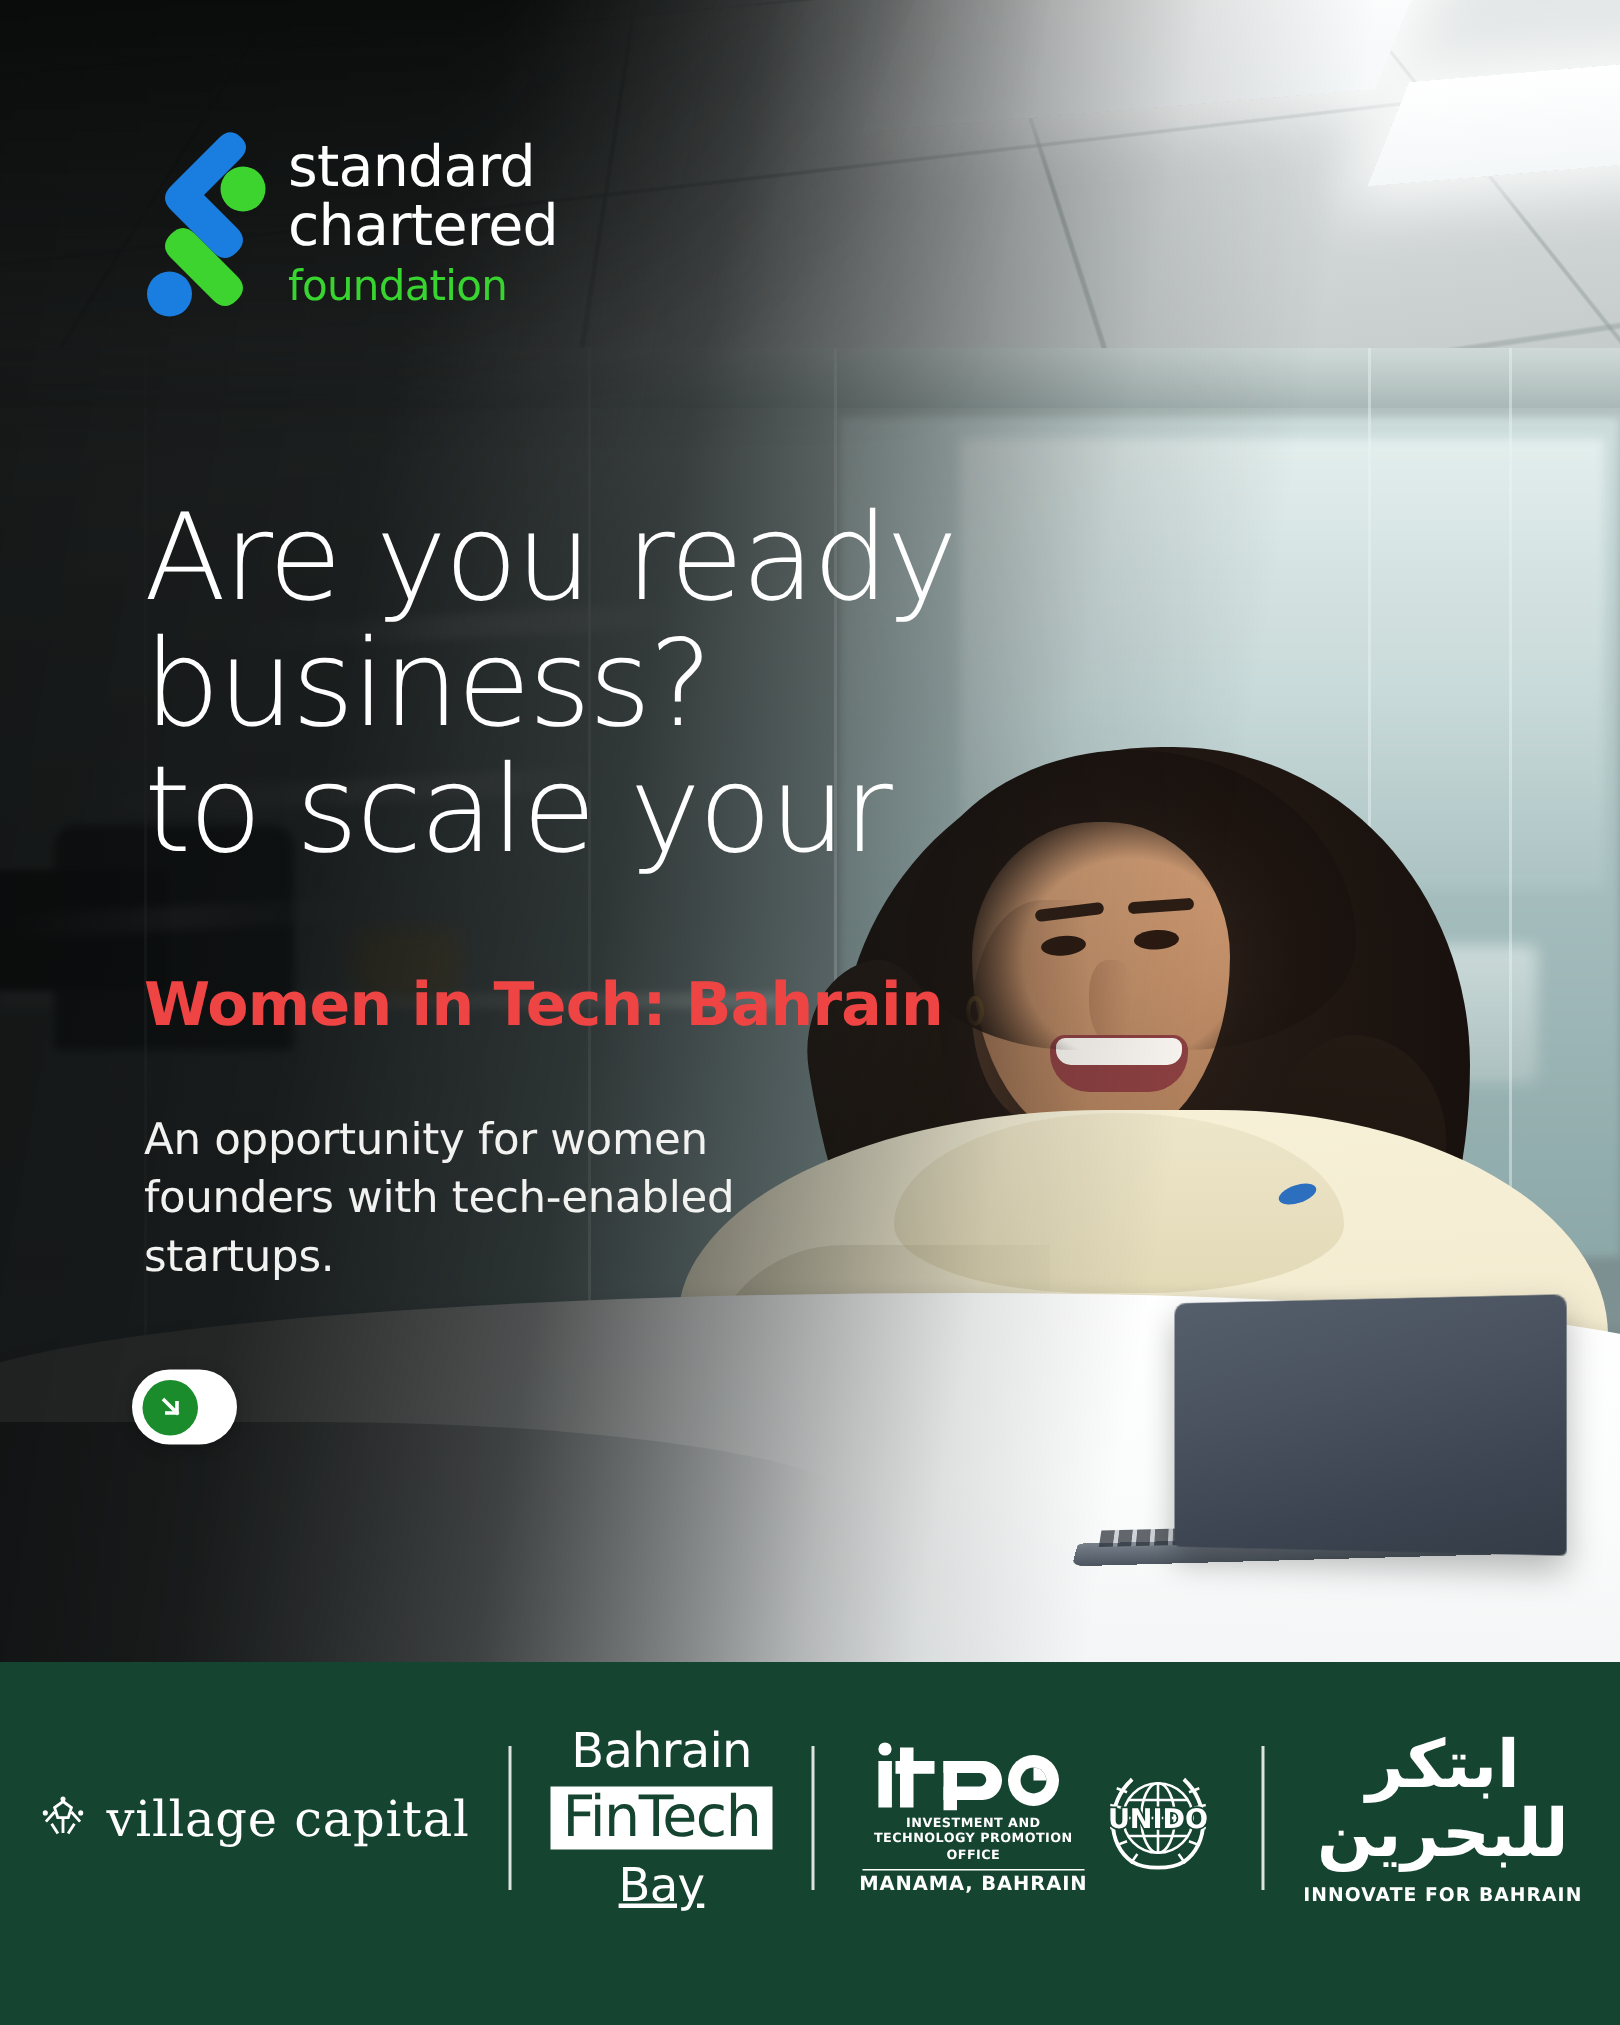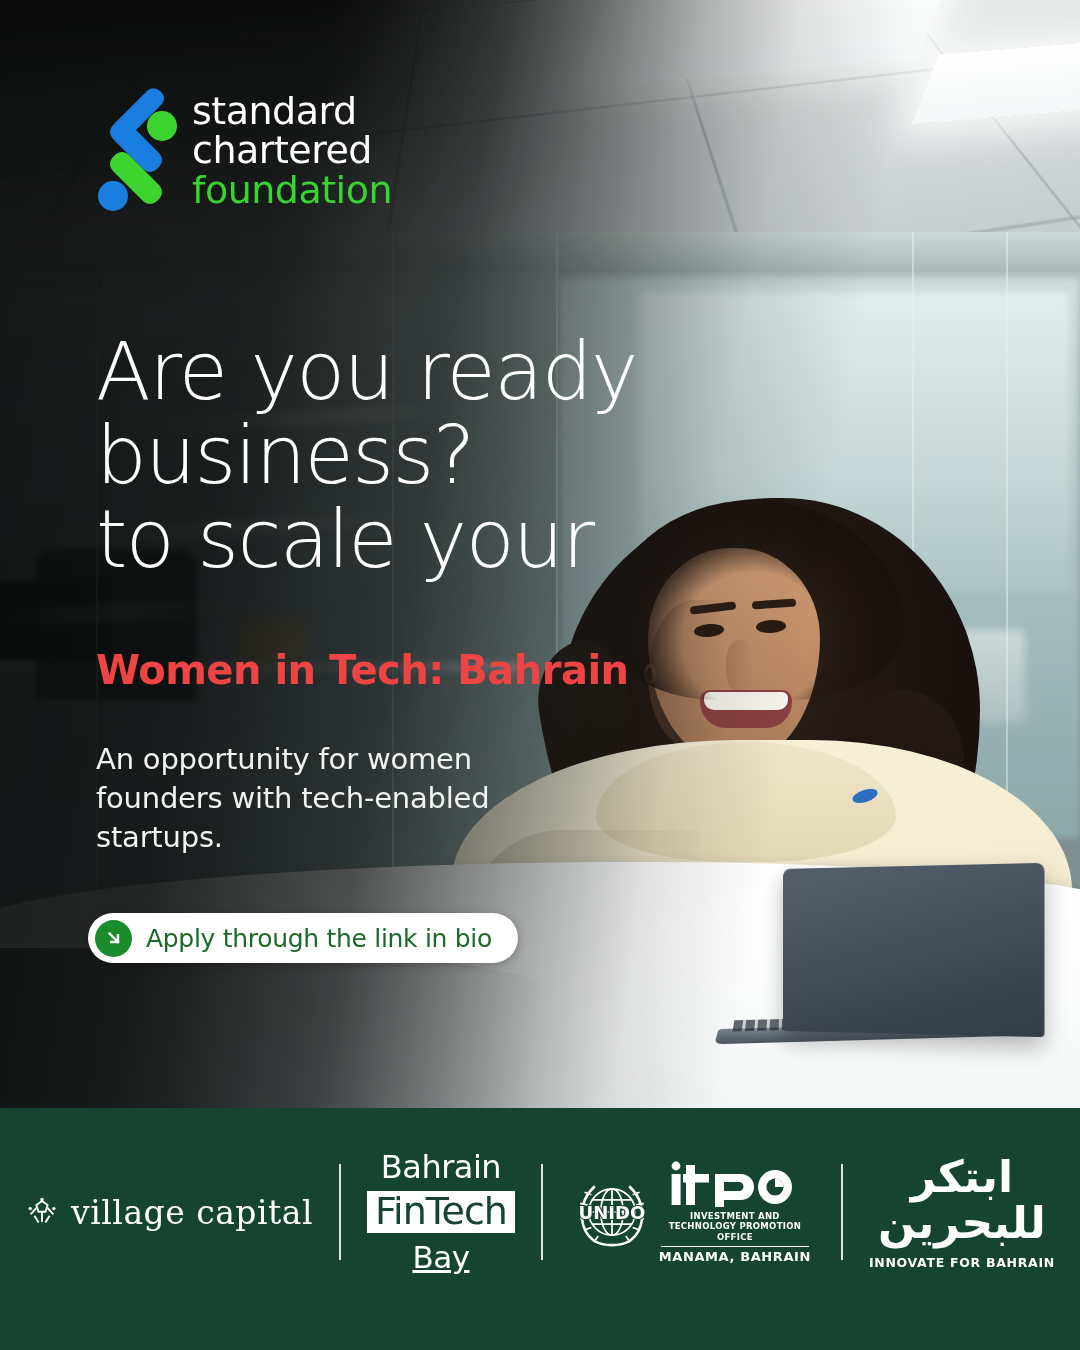--- a/index.html
+++ b/index.html
@@ -271,21 +271,21 @@
   .logo-mark { width:86px; height:128px; flex:none; }
   .logo-words { padding-top:6px; }
   .logo-l1, .logo-l2 {
     font-family:"DejaVu Sans", sans-serif;
     font-size:38px; line-height:39px;
     font-weight:400; letter-spacing:-.5px;
     color:#ffffff;
   }
   .logo-l3 {
     font-family:"DejaVu Sans", sans-serif;
-    font-size:38px; line-height:41px;
+    font-size:28px; line-height:41px;
     font-weight:400; letter-spacing:-.5px;
   }
 
   
   .headline {
     position:absolute; left:96px; top:330px;
     width:640px;
     font-family:"DejaVu Sans", sans-serif;
     font-weight:300;
     font-size:80px; line-height:1.05;
@@ -492,21 +492,20 @@
   <div class="subhead" id="subhead" style="color: #ef4444;">Women in Tech: Bahrain</div>
 
   <div class="bodycopy">An opportunity for women founders with tech-enabled startups.</div>
 
   <div class="cta" style="background: rgb(255, 255, 255);">
     <span class="cta-icon" id="cta-icon" style="background: rgb(26, 140, 43);">
       <svg width="20" height="20" viewBox="0 0 20 20">
         <path d="M5.5 5.5 L14 14 M14 7.2 L14 14 L7.2 14" stroke="#ffffff" stroke-width="2.4" fill="none" stroke-linecap="square" stroke-linejoin="miter"></path>
       </svg>
     </span>
-    <span class="cta-label" id="cta-label" style="color: rgb(26, 107, 42);">Apply through the link in bio</span>
   </div>
 
   <div class="footer" id="footer" style="background: rgb(21, 68, 48);">
     <div class="footer-inner">
 
       <div class="flogo vc">
         <svg width="34" height="34" viewBox="0 0 34 34">
           <g fill="none" stroke="#ffffff" stroke-width="1.9">
             <path d="M17 6 L22.6 10.1 L20.5 16.7 L13.5 16.7 L11.4 10.1 Z"></path>
             <path d="M17 17 L17 27"></path>
@@ -524,57 +523,57 @@
 
       <div class="fdiv"></div>
 
       <div class="flogo bfb">
         <span class="bfb-1">Bahrain</span>
         <span class="bfb-2" id="bfb2" style="color: rgb(21, 68, 48);">FinTech</span>
         <span class="bfb-3">Bay</span>
       </div>
 
       <div class="fdiv"></div>
-
-      <div class="flogo unido">
-        <svg class="unido-mark" viewBox="0 0 100 100">
-          <g stroke="#ffffff" stroke-width="2" fill="none">
-            <circle cx="50" cy="50" r="27"></circle>
-            <ellipse cx="50" cy="50" rx="13" ry="27"></ellipse>
-            <path d="M23 50 H77 M27 36 H73 M27 64 H73"></path>
-            <path d="M50 23 V77"></path>
-            <path d="M30 84 C10 70 10 38 30 20" stroke-width="3"></path>
-            <path d="M70 84 C90 70 90 38 70 20" stroke-width="3"></path>
-            <path d="M30 84 C40 90 60 90 70 84" stroke-width="3"></path>
-            <path d="M26 30 l-8 -3 M22 42 l-9 -2 M22 56 l-9 2 M26 68 l-8 3 M34 78 l-5 7"></path>
-            <path d="M74 30 l8 -3 M78 42 l9 -2 M78 56 l9 2 M74 68 l8 3 M66 78 l5 7"></path>
-          </g>
-          <text x="50" y="58" text-anchor="middle" font-family="DejaVu Sans, sans-serif" font-size="21" font-weight="bold" fill="#ffffff" stroke="#154430" stroke-width="2.6" paint-order="stroke">UNIDO</text>
-        </svg>
-      </div>
 
       <div class="flogo itpo">
         <span class="itpo-word">
           <svg width="136" height="46" viewBox="0 0 136 46">
             <circle cx="9" cy="5" r="4.4" fill="#ffffff"></circle>
             <rect x="4.6" y="13" width="9" height="31" fill="#ffffff"></rect>
             <rect x="19" y="4" width="9" height="40" fill="#ffffff"></rect>
             <rect x="16" y="13" width="26" height="8.5" fill="#ffffff"></rect>
             <rect x="48" y="13" width="9" height="33" fill="#ffffff"></rect>
             <path d="M48 13 H74 a13 13 0 0 1 0 26 H48 v-9 h24 a4.5 4.5 0 0 0 0 -9 H48 Z" fill="#ffffff"></path>
             <circle cx="108" cy="26" r="17" fill="#ffffff"></circle>
             <circle cx="108" cy="26" r="8.6" fill="#154430"></circle>
             <path d="M108 17.4 a8.6 8.6 0 0 1 8.6 8.6 l-8.6 0 Z" fill="#ffffff"></path>
           </svg>
         </span>
         <span class="itpo-sub1">INVESTMENT AND TECHNOLOGY PROMOTION OFFICE</span>
         <span class="itpo-rule"></span>
         <span class="itpo-sub2">MANAMA, BAHRAIN</span>
       </div>
 
+      <div class="flogo unido">
+        <svg class="unido-mark" viewBox="0 0 100 100">
+          <g stroke="#ffffff" stroke-width="2" fill="none">
+            <circle cx="50" cy="50" r="27"></circle>
+            <ellipse cx="50" cy="50" rx="13" ry="27"></ellipse>
+            <path d="M23 50 H77 M27 36 H73 M27 64 H73"></path>
+            <path d="M50 23 V77"></path>
+            <path d="M30 84 C10 70 10 38 30 20" stroke-width="3"></path>
+            <path d="M70 84 C90 70 90 38 70 20" stroke-width="3"></path>
+            <path d="M30 84 C40 90 60 90 70 84" stroke-width="3"></path>
+            <path d="M26 30 l-8 -3 M22 42 l-9 -2 M22 56 l-9 2 M26 68 l-8 3 M34 78 l-5 7"></path>
+            <path d="M74 30 l8 -3 M78 42 l9 -2 M78 56 l9 2 M74 68 l8 3 M66 78 l5 7"></path>
+          </g>
+          <text x="50" y="58" text-anchor="middle" font-family="DejaVu Sans, sans-serif" font-size="21" font-weight="bold" fill="#ffffff" stroke="#154430" stroke-width="2.6" paint-order="stroke">UNIDO</text>
+        </svg>
+      </div>
+
       <div class="fdiv"></div>
 
       <div class="flogo ifb">
         <span class="ifb-ar">ابتكر</span>
         <span class="ifb-ar">للبحرين</span>
         <span class="ifb-en">INNOVATE FOR BAHRAIN</span>
       </div>
 
     </div>
   </div>

